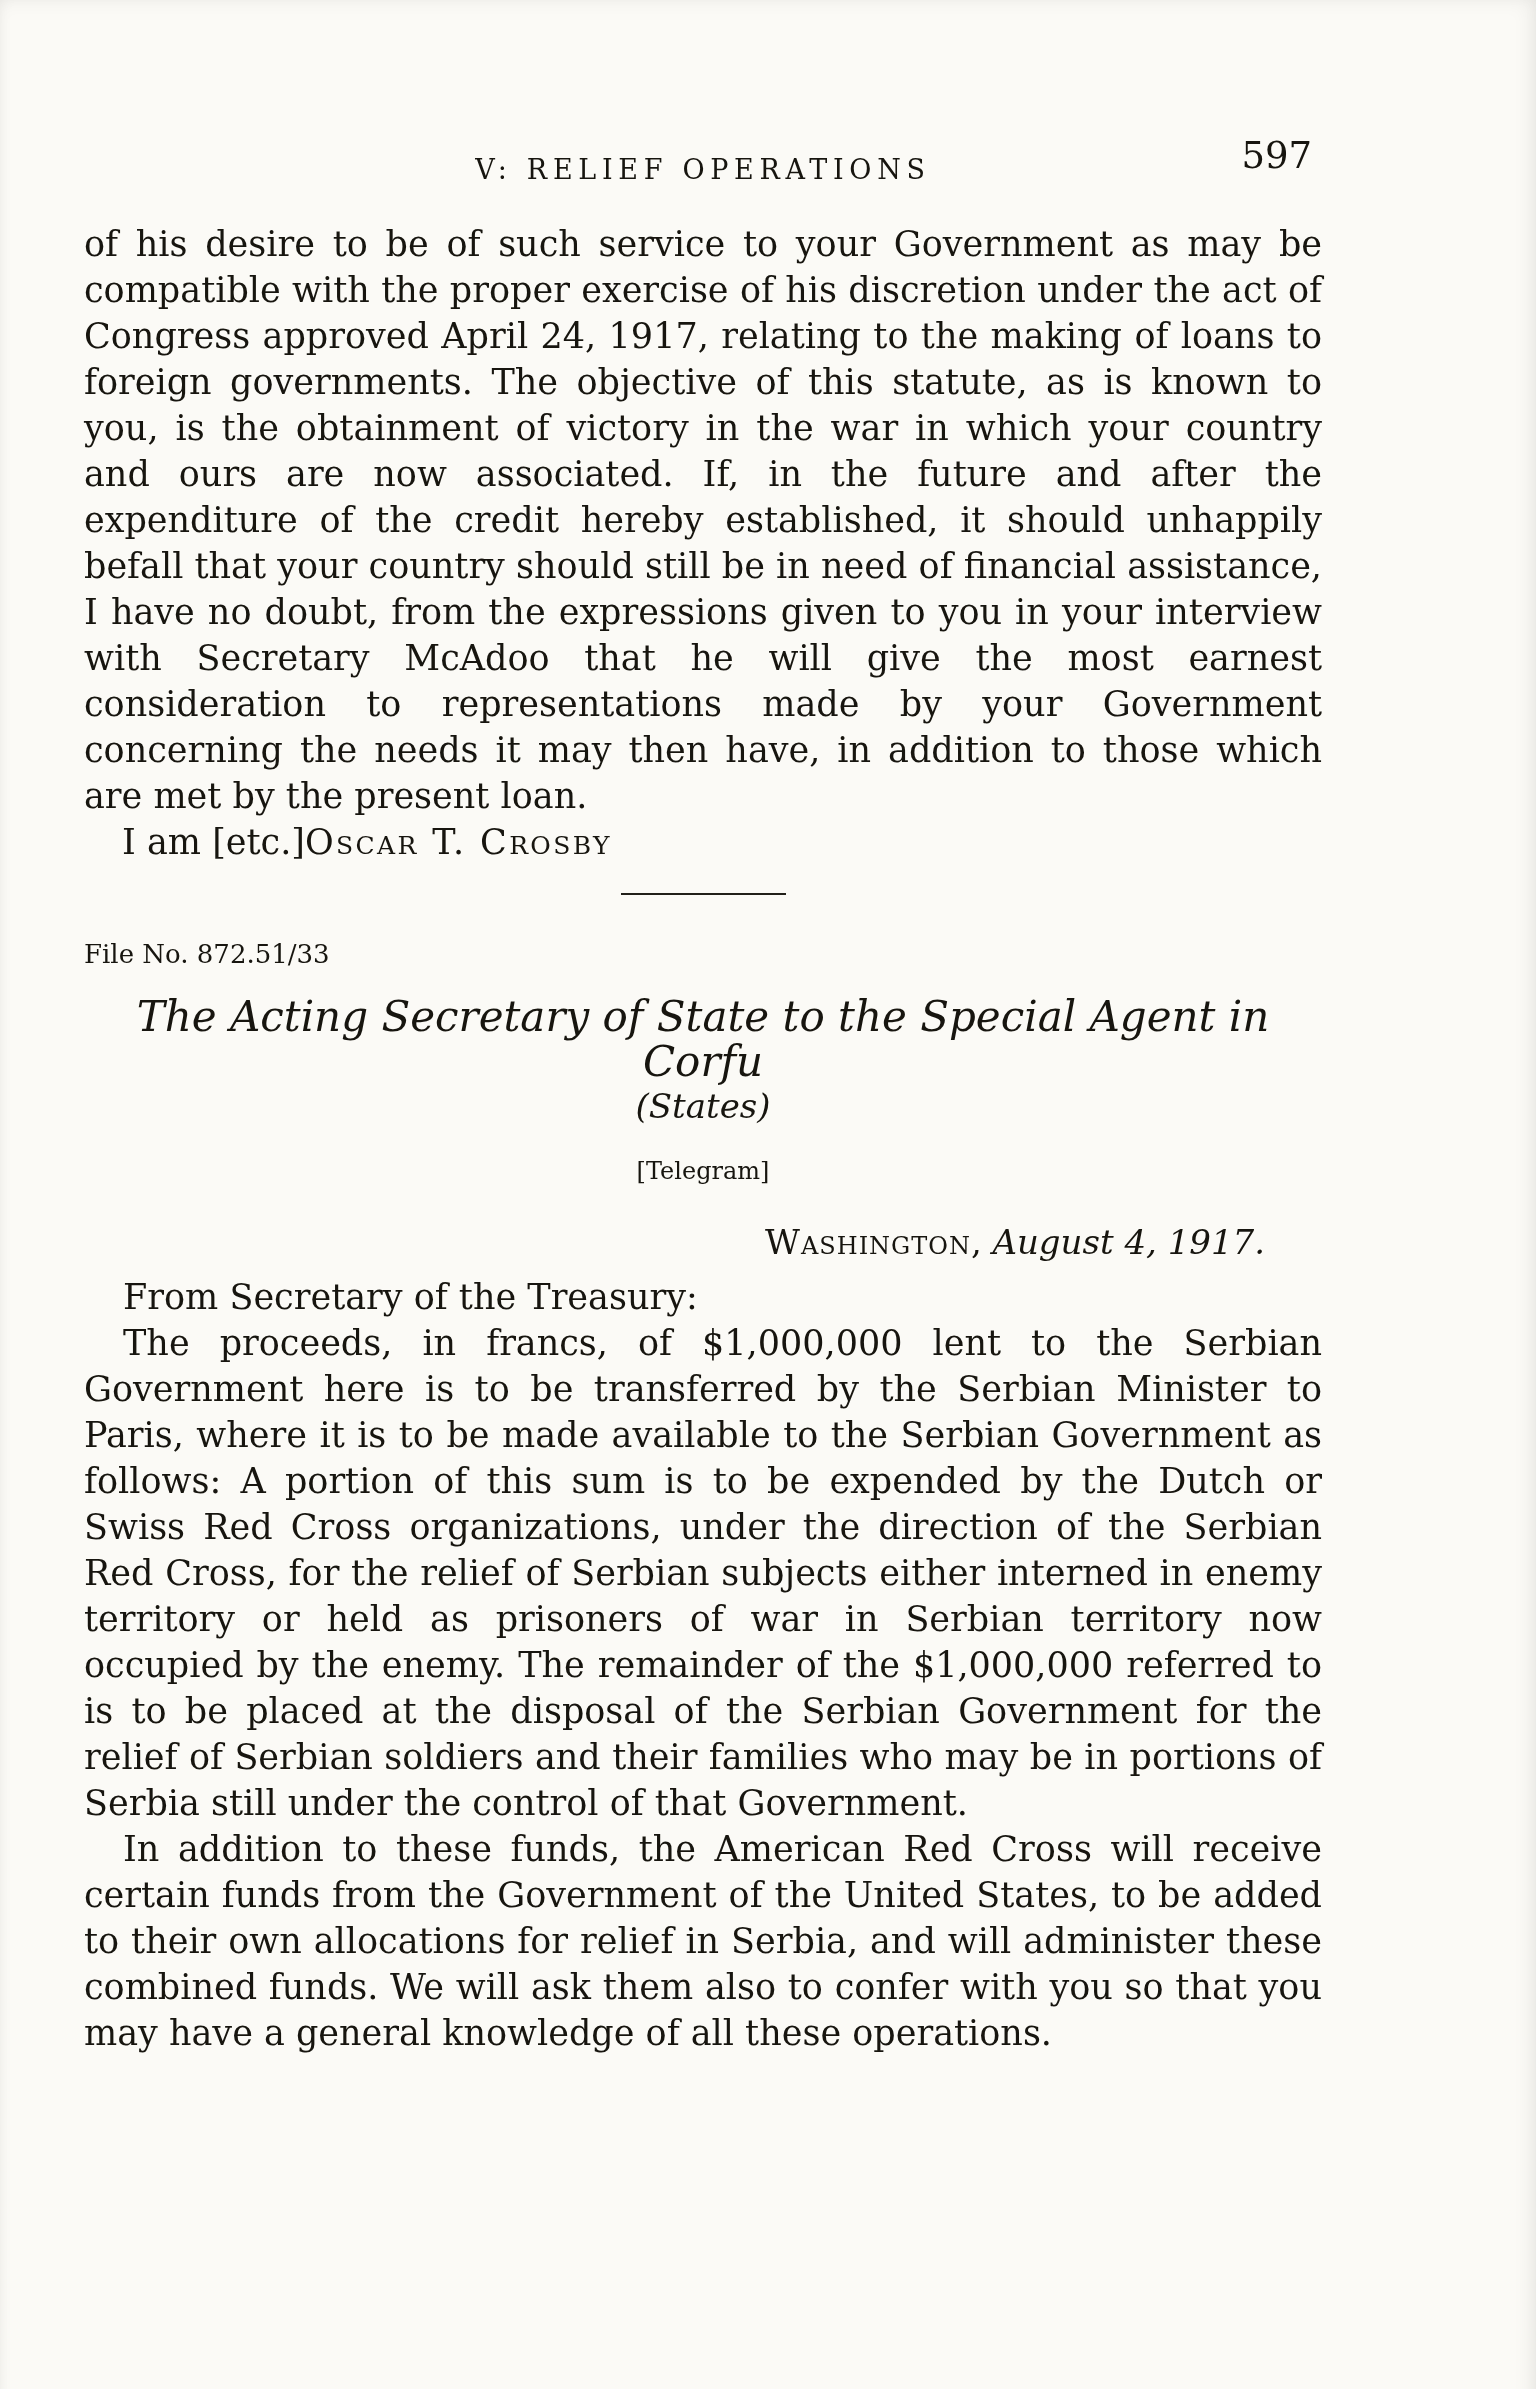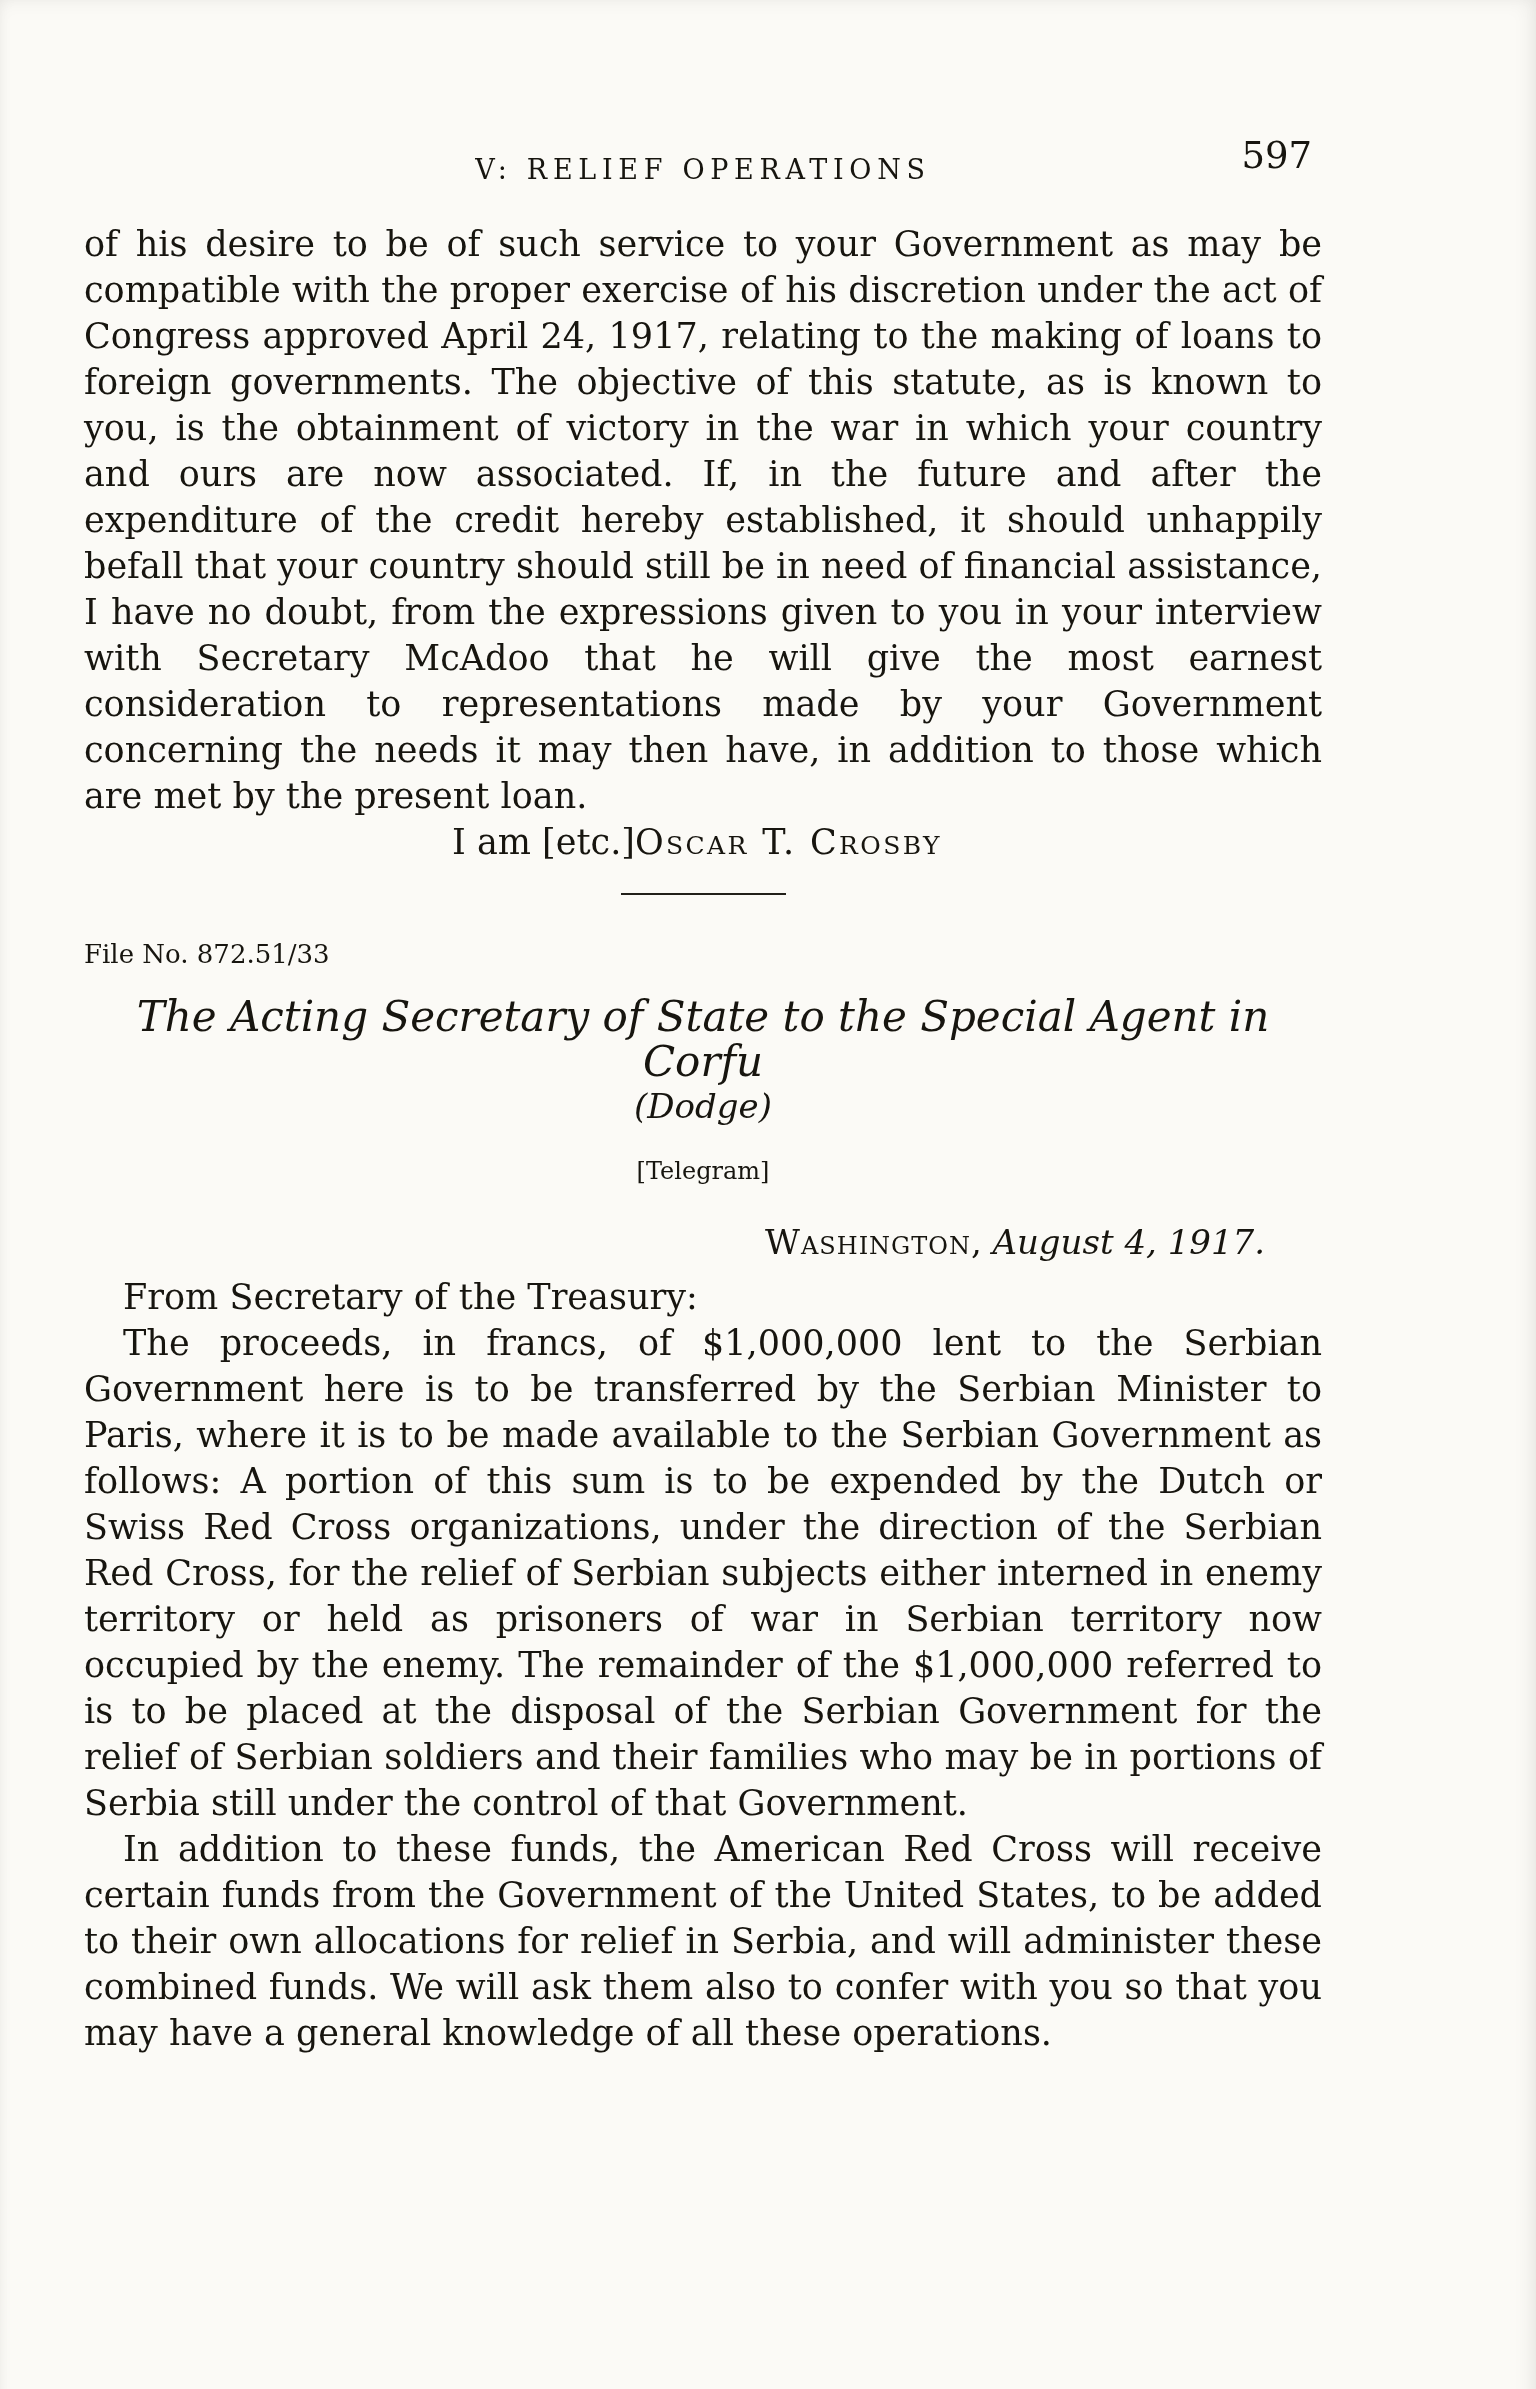--- a/index.html
+++ b/index.html
@@ -48,21 +48,21 @@
 
   
   .body-text {
     font-size: 35px;
     line-height: 46px;
     text-align: justify;
     margin: 0;
   }
   .closing-row {
     display: flex;
-    justify-content: center;
+    justify-content: flex-start;
     align-items: baseline;
     font-size: 35px;
     line-height: 46px;
   }
   .closing-left { padding-left: 38px; }
   .signature-crosby {
     font-variant: small-caps;
     letter-spacing: 2.4px;
     margin-right: 50px;
     white-space: nowrap;
@@ -154,21 +154,21 @@
     <div class="closing-row">
       <span class="closing-left">I am [etc.]</span>
       <span class="signature-crosby">Oscar T. Crosby</span>
     </div>
 
     <div class="divider"></div>
 
     <div class="file-no">File No. 872.51/33</div>
 
     <p class="doc-title">The Acting Secretary of State to the Special Agent in Corfu</p>
-    <p class="doc-subtitle">(Dodge)</p>
+    <p class="doc-subtitle">(States)</p>
 
     <div class="telegram">[Telegram]</div>
 
     <div class="dateline">
       <span class="place">Washington,</span><span class="date">August 4, 1917.</span>
     </div>
 
     <p class="from-line">From Secretary of the Treasury:</p>
 
     <p class="para">The proceeds, in francs, of $1,000,000 lent to the Serbian Government here is to be transferred by the Serbian Minister to Paris, where it is to be made available to the Serbian Government as follows: A portion of this sum is to be expended by the Dutch or Swiss Red Cross organizations, under the direction of the Serbian Red Cross, for the relief of Serbian subjects either interned in enemy territory or held as prisoners of war in Serbian territory now occupied by the enemy.  The remainder of the $1,000,000 referred to is to be placed at the disposal of the Serbian Government for the relief of Serbian soldiers and their families who may be in portions of Serbia still under the control of that Government.</p>

